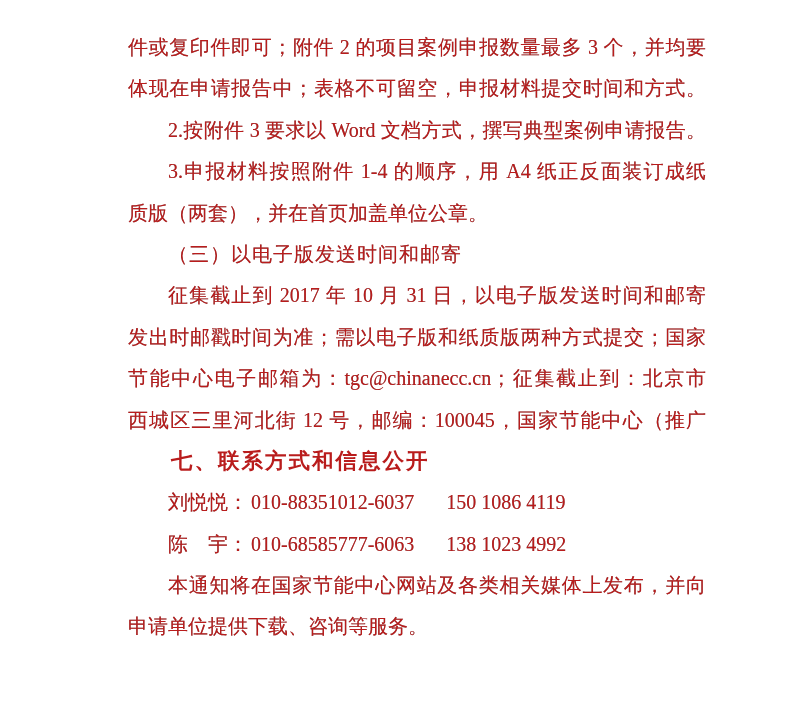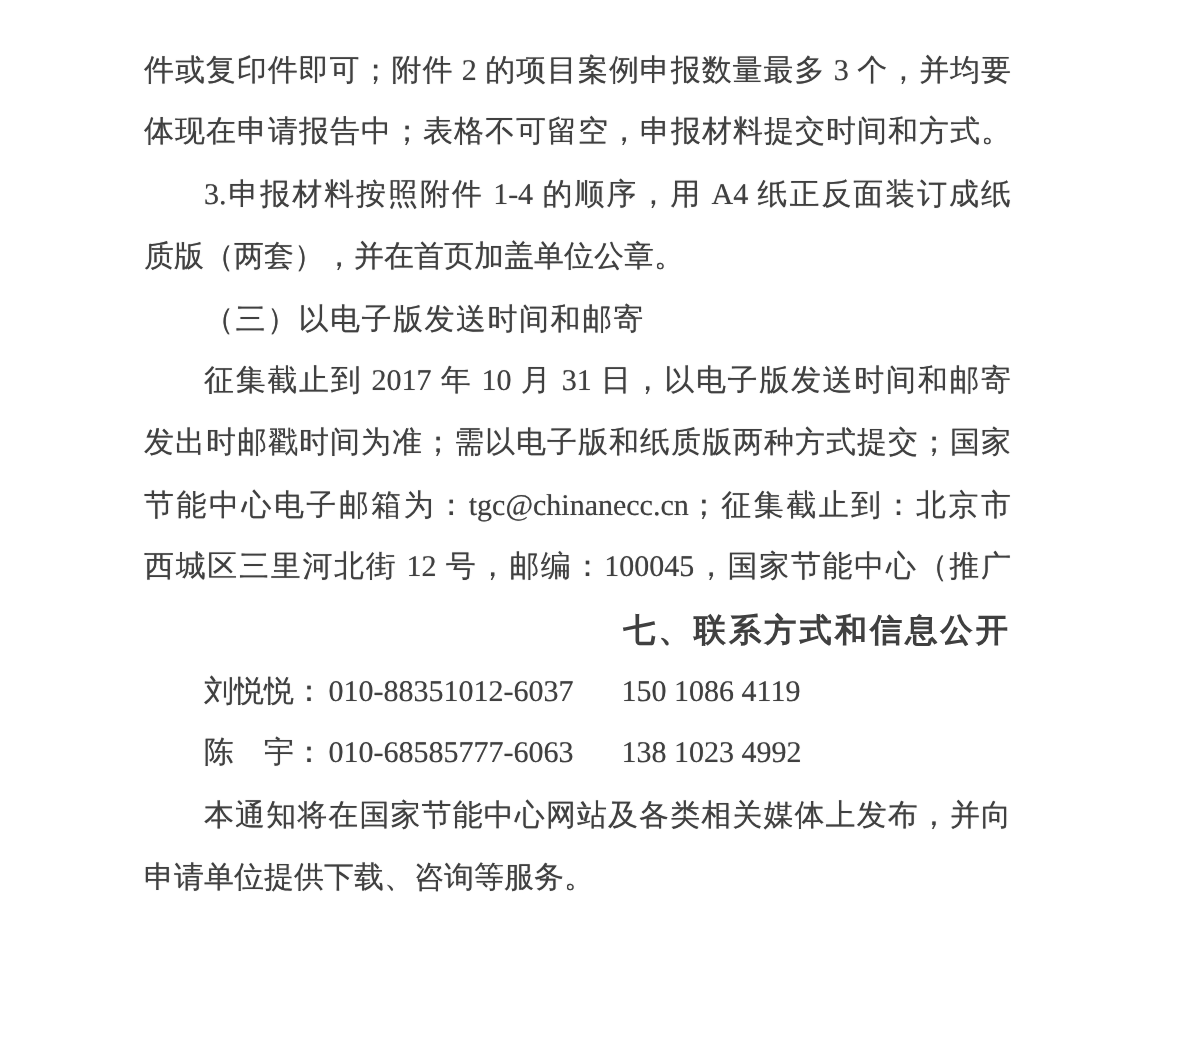--- a/index.html
+++ b/index.html
@@ -11,26 +11,26 @@
     overflow: hidden;
   }
   .page {
     position: relative;
     width: 791px;
     height: 701px;
     background: #ffffff;
   }
   .doc {
     position: absolute;
-    left: 96px;
+    left: 128px;
     top: 27px;
     width: 578px;
     font-family: "Liberation Serif", "DejaVu Serif", serif;
     font-size: 20px;
-    color: #404040;
+    color: #b91c1c;
     text-shadow: 0 0 0.5px rgba(40,40,40,0.55);
   }
   .ln {
     height: 41.4px;
     line-height: 41.4px;
     white-space: nowrap;
     overflow: visible;
   }
   
   .j {
@@ -43,34 +43,34 @@
   .h3 {
     letter-spacing: 1px;
   }
   
   .h2 {
     font-family: "Liberation Sans", "DejaVu Sans", sans-serif;
     font-weight: bold;
     font-size: 21.5px;
     letter-spacing: 2px;
     text-shadow: none;
-    text-align: right;
   }
   .contact .phone { margin-left: 0.15em; }
   .contact .mobile { margin-left: 1.6em; }
 </style>
 </head>
 <body>
 
 <div class="page">
   <div class="doc">
 
     <div class="ln j">件或复印件即可；附件 2 的项目案例申报数量最多 3 个，并均要</div>
     <div class="ln j">体现在申请报告中；表格不可留空，申报材料提交时间和方式。</div>
 
+    <div class="ln j ind">2.按附件 3 要求以 Word 文档方式，撰写典型案例申请报告。</div>
 
     <div class="ln j ind">3.申报材料按照附件 1-4 的顺序，用 A4 纸正反面装订成纸</div>
     <div class="ln">质版（两套），并在首页加盖单位公章。</div>
 
     <div class="ln ind h3">（三）以电子版发送时间和邮寄</div>
 
     <div class="ln j ind">征集截止到 2017 年 10 月 31 日，以电子版发送时间和邮寄</div>
     <div class="ln j">发出时邮戳时间为准；需以电子版和纸质版两种方式提交；国家</div>
     <div class="ln j">节能中心电子邮箱为：tgc@chinanecc.cn；征集截止到：北京市</div>
     <div class="ln j">西城区三里河北街 12 号，邮编：100045，国家节能中心（推广</div>

